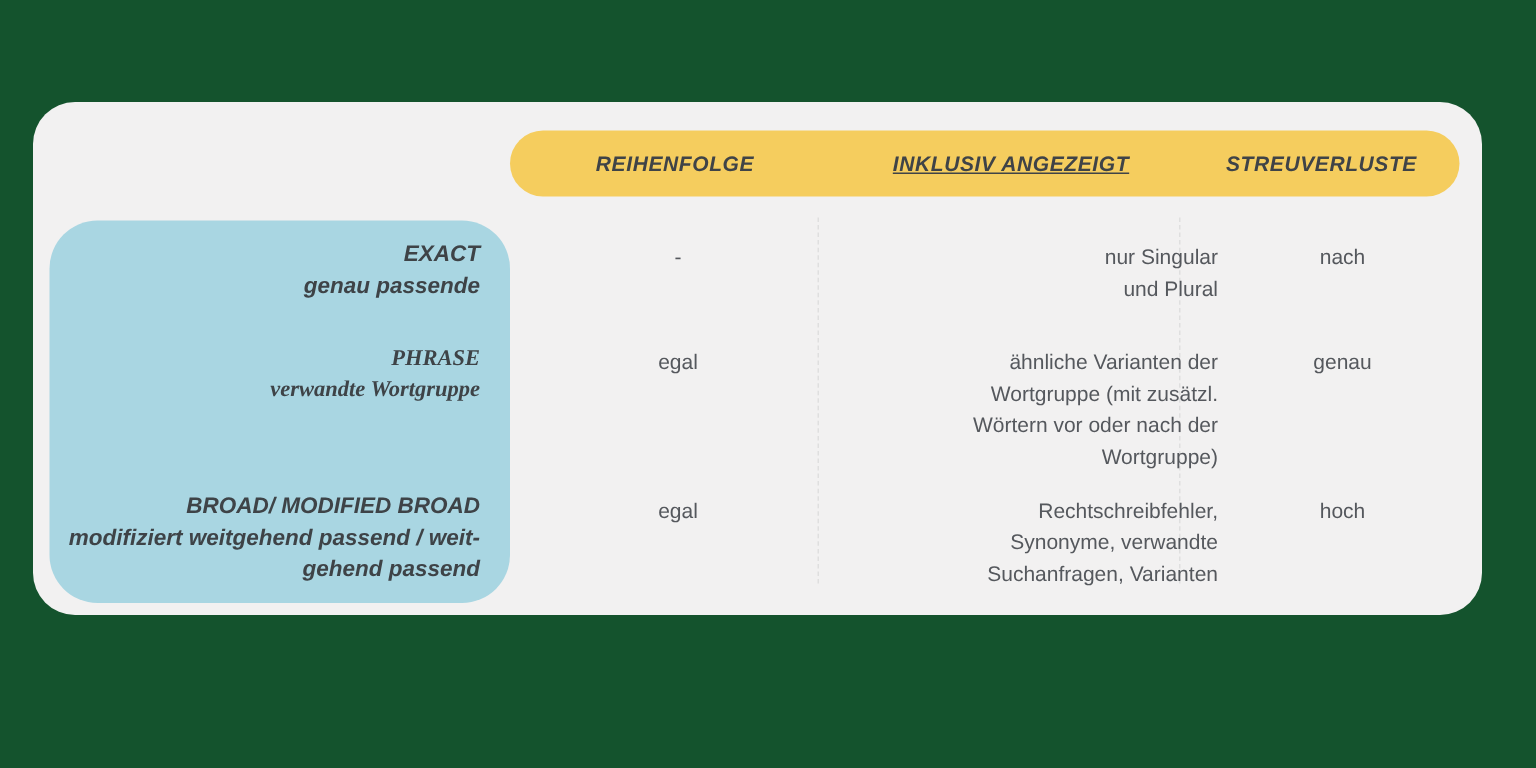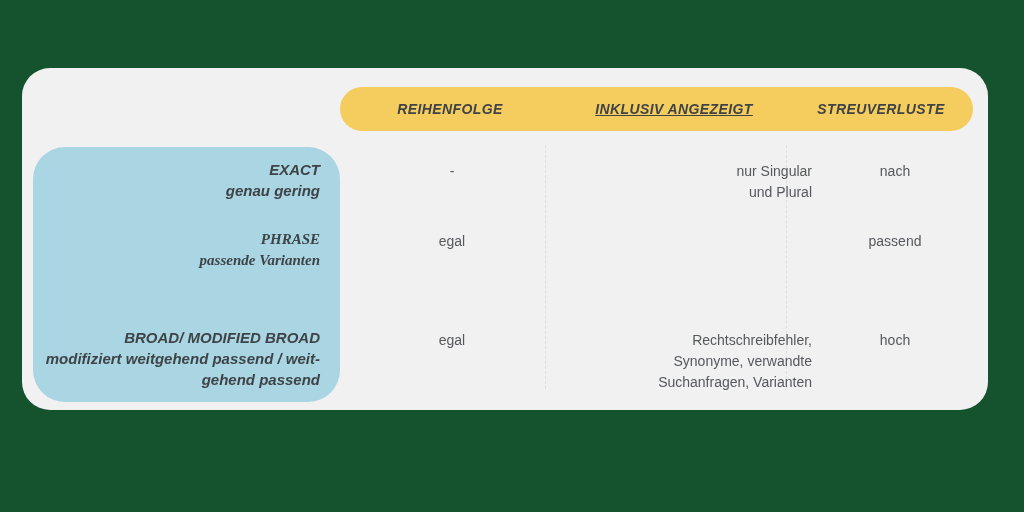--- a/index.html
+++ b/index.html
@@ -108,43 +108,47 @@
 
     <div class="header-pill">
       <div class="hcol hcol1">REIHENFOLGE</div>
       <div class="hcol hcol2">INKLUSIV ANGEZEIGT</div>
       <div class="hcol hcol3">STREUVERLUSTE</div>
     </div>
 
     <div class="type-panel">
       <div class="type-block tb1">
         <div class="type-name">EXACT</div>
-        <div class="type-desc">genau gering</div>
+        <div class="type-desc">genau passende</div>
       </div>
       <div class="type-block tb2">
         <div class="type-name">PHRASE</div>
-        <div class="type-desc">passende Varianten</div>
+        <div class="type-desc">verwandte Wortgruppe</div>
       </div>
       <div class="type-block tb3">
         <div class="type-name">BROAD/ MODIFIED BROAD</div>
         <div class="type-desc">modifiziert weitgehend passend / weit-
 gehend passend</div>
       </div>
     </div>
 
     <div class="divider d1"></div>
     <div class="divider d2"></div>
 
     <div class="cell col-order row1">-</div>
     <div class="cell col-shown row1">nur Singular
 und Plural</div>
     <div class="cell col-waste row1">nach</div>
 
     <div class="cell col-order row2">egal</div>
-    <div class="cell col-waste row2">passend</div>
+    <div class="cell col-shown row2">ähnliche Varianten der
+Wortgruppe (mit zusätzl.
+Wörtern vor oder nach der
+Wortgruppe)</div>
+    <div class="cell col-waste row2">genau</div>
 
     <div class="cell col-order row3">egal</div>
     <div class="cell col-waste row3">hoch</div>
     <div class="cell col-shown row3">Rechtschreibfehler,
 Synonyme, verwandte
 Suchanfragen, Varianten</div>
 
   </div>
 </div>
 

